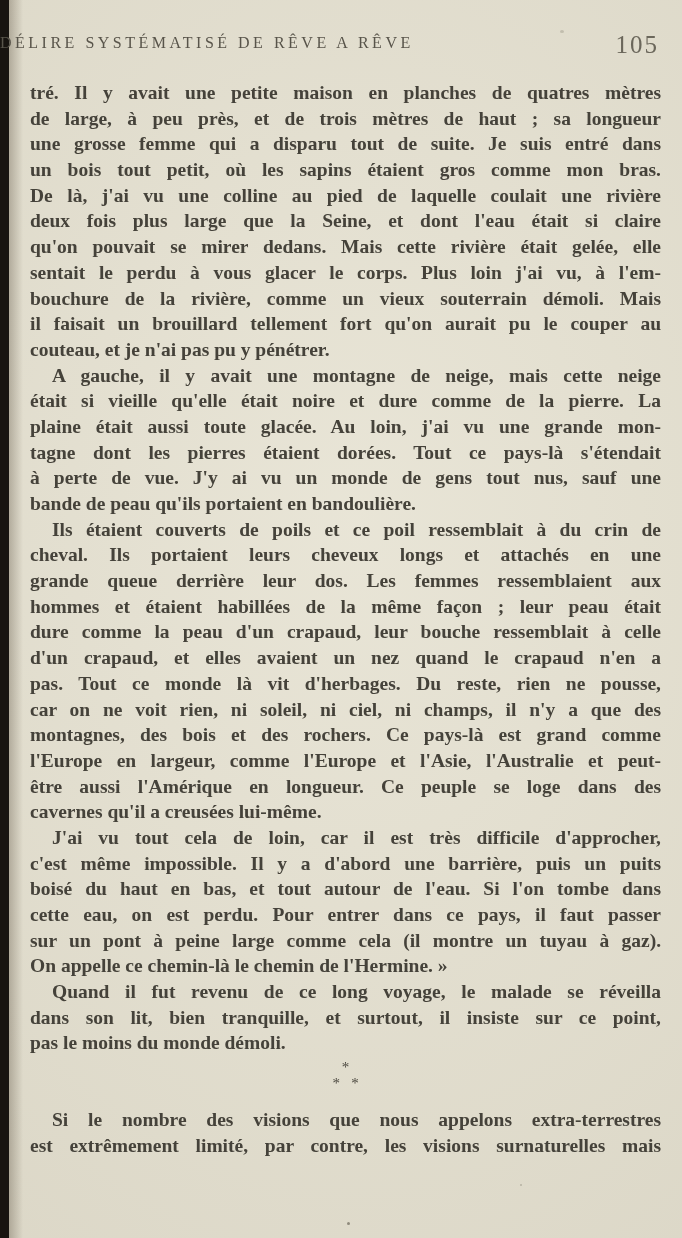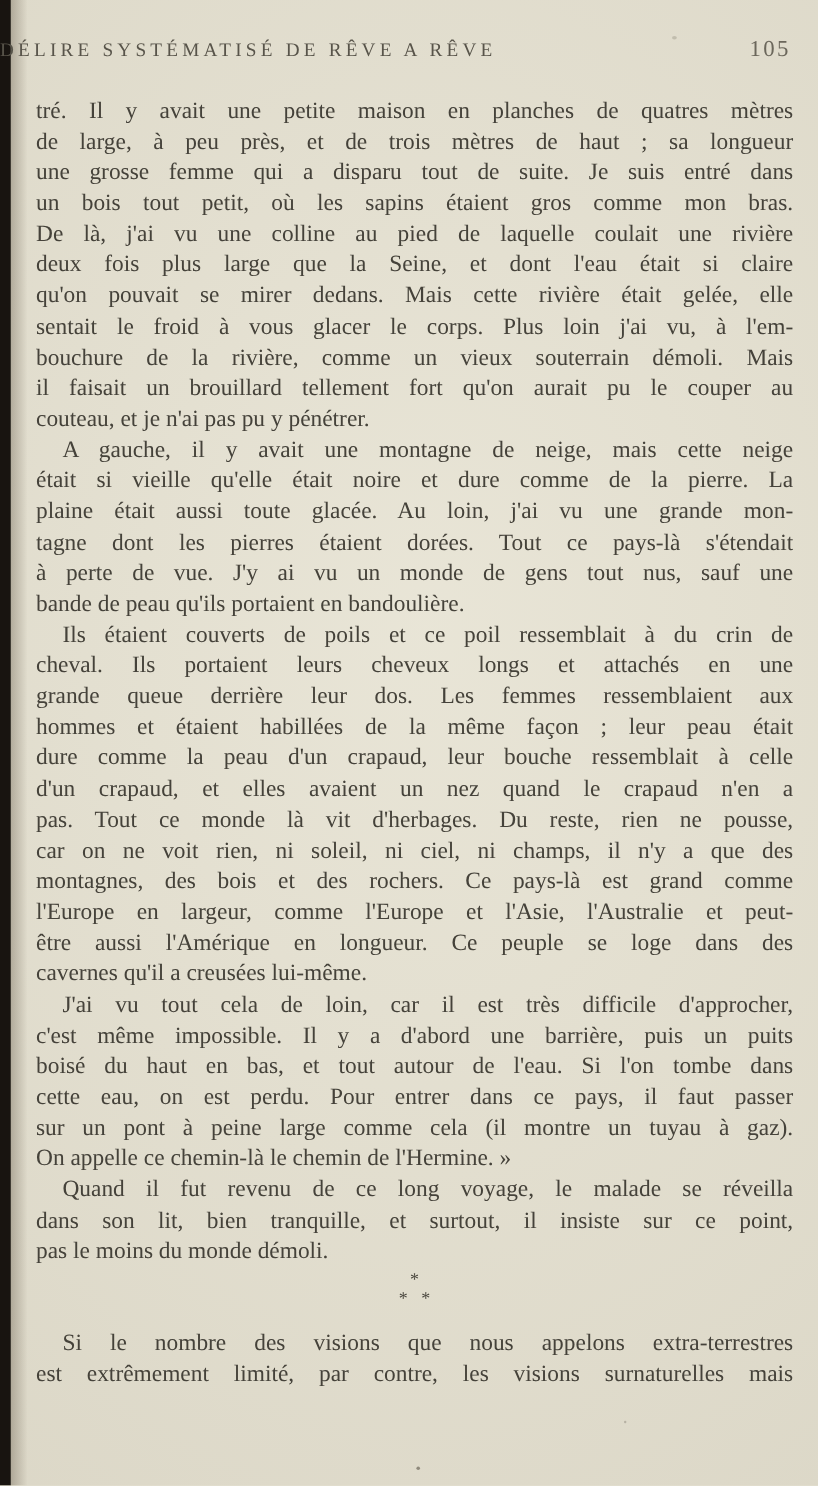--- a/index.html
+++ b/index.html
@@ -24,34 +24,34 @@
     background: linear-gradient(90deg, rgba(70,58,42,0.30), rgba(70,58,42,0));
   }
   .running-header {
     position: absolute; top: 34px; left: 0;
     width: 100%; text-align: left;
     font-size: 16px; letter-spacing: 3.5px;
     color: #58544a;
   }
   .page-number {
     position: absolute; top: 31px; right: 23px;
-    font-size: 19px; letter-spacing: 2px;
+    font-size: 25px; letter-spacing: 2px;
     color: #6b675b;
   }
   .body-text {
     position: absolute; top: 80px; left: 30px;
     width: 631px;
     font-size: 19.5px; line-height: 25.7px;
     text-rendering: optimizeLegibility;
   }
   .paragraph { margin: 0; }
   .text-line {
     text-align: justify;
     text-align-last: justify;
-    height: 25.7px; overflow: hidden;
+    height: 25.7px; overflow: hidden; font-weight: bold;
   }
   .text-line.last { text-align-last: left; }
   .text-line.indent { text-indent: 22px; }
   .italic { font-style: italic; }
   .asterisk-separator {
     height: 51px;
     text-align: center;
     color: #4c4940;
     font-size: 15px;
     padding-top: 3px;
@@ -79,21 +79,21 @@
 
 <div class="body-text" id="body-text">
     <div class="paragraph">
       <div class="text-line">tré. Il y avait une petite maison en planches de quatres mètres</div>
       <div class="text-line">de large, à peu près, et de trois mètres de haut ; sa longueur</div>
       <div class="text-line">une grosse femme qui a disparu tout de suite. Je suis entré dans</div>
       <div class="text-line">un bois tout petit, où les sapins étaient gros comme mon bras.</div>
       <div class="text-line">De là, j'ai vu une colline au pied de laquelle coulait une rivière</div>
       <div class="text-line">deux fois plus large que la Seine, et dont l'eau était si claire</div>
       <div class="text-line">qu'on pouvait se mirer dedans. Mais cette rivière était gelée, elle</div>
-      <div class="text-line">sentait le froid à vous glacer le corps. Plus loin j'ai vu, à l'em-</div>
+      <div class="text-line">sentait le perdu à vous glacer le corps. Plus loin j'ai vu, à l'em-</div>
       <div class="text-line">bouchure de la rivière, comme un vieux souterrain démoli. Mais</div>
       <div class="text-line">il faisait un brouillard tellement fort qu'on aurait pu le couper au</div>
       <div class="text-line last">couteau, et je n'ai pas pu y pénétrer.</div>
     </div>
     <div class="paragraph">
       <div class="text-line indent">A gauche, il y avait une montagne de neige, mais cette neige</div>
       <div class="text-line">était si vieille qu'elle était noire et dure comme de la pierre. La</div>
       <div class="text-line">plaine était aussi toute glacée. Au loin, j'ai vu une grande mon-</div>
       <div class="text-line">tagne dont les pierres étaient dorées. Tout ce pays-là s'étendait</div>
       <div class="text-line">à perte de vue. J'y ai vu un monde de gens tout nus, sauf une</div>

